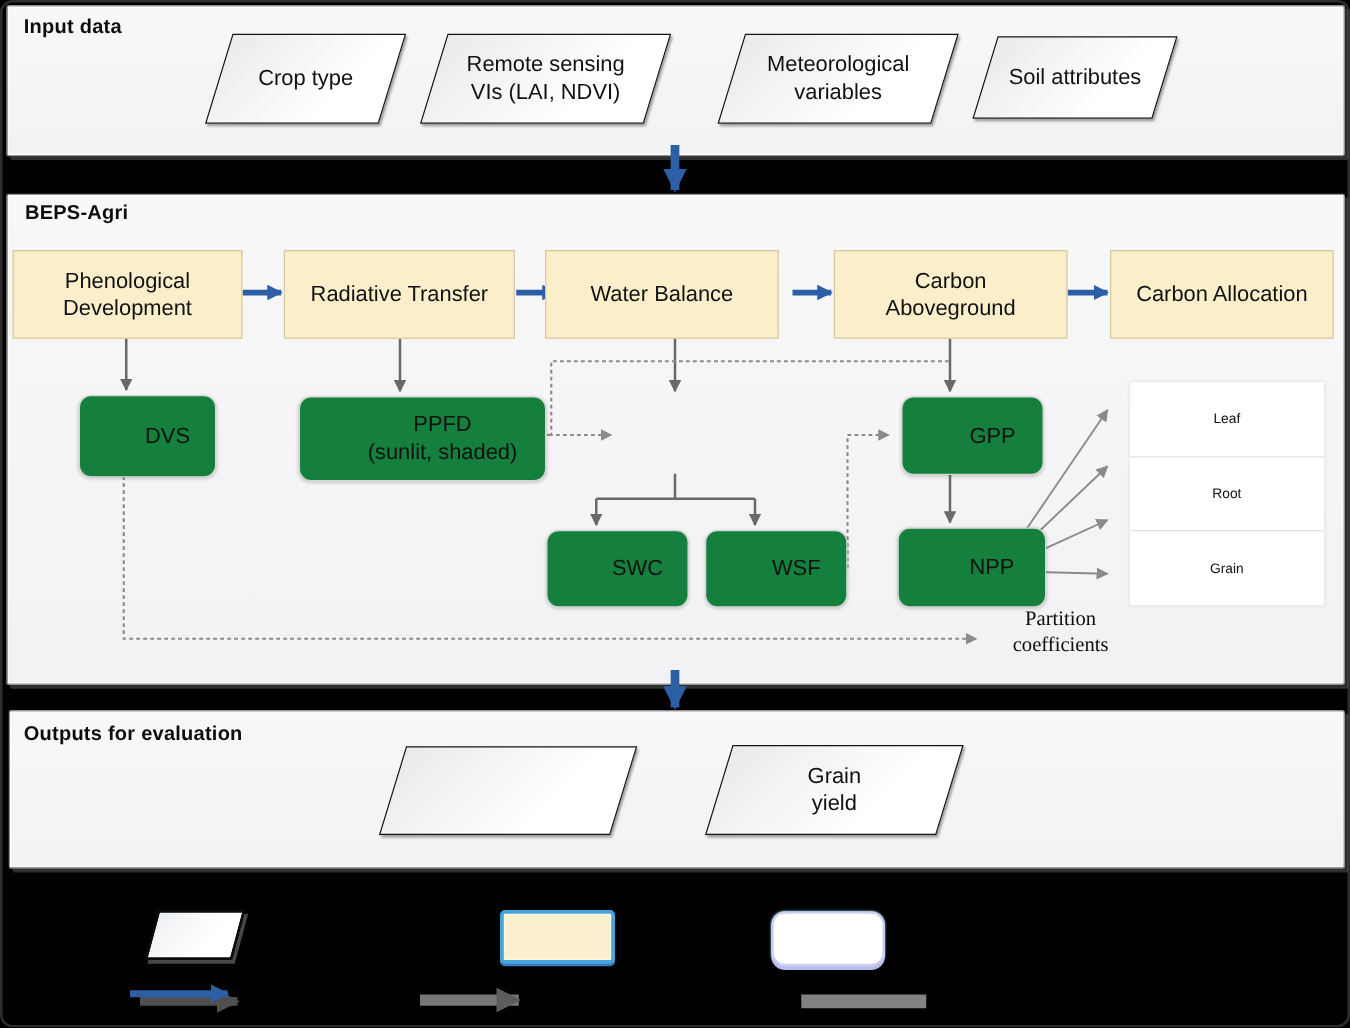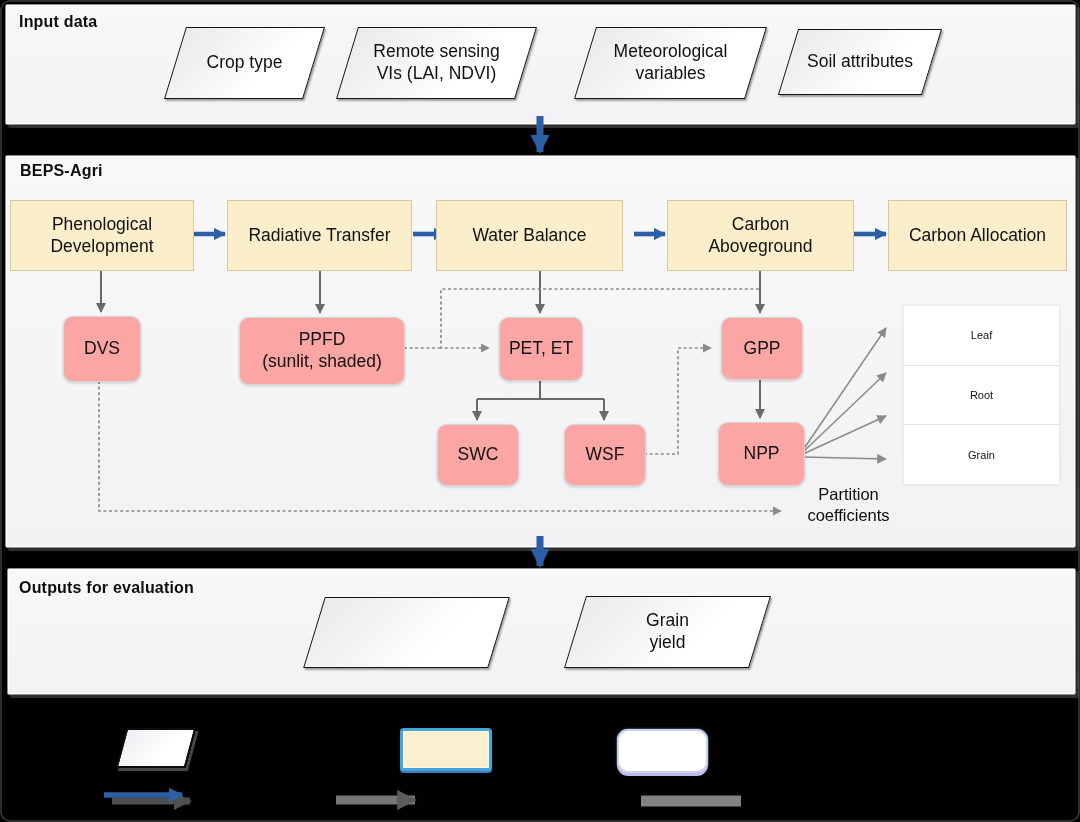--- a/index.html
+++ b/index.html
@@ -17,38 +17,38 @@
   }
   .panel-title{position:absolute;font-weight:bold;font-size:16px;letter-spacing:.2px;color:#0d0d0d;}
   
   svg.overlay{position:absolute;left:0;top:0;z-index:5;pointer-events:none;}
   
   .nodes{position:absolute;inset:0;z-index:10;}
   .node{position:absolute;display:flex;flex-direction:column;justify-content:center;align-items:center;
         text-align:center;font-size:17.5px;line-height:1.24;}
   .node span{display:block;}
   .module{background:#faeecb;border:1px solid #d8c89b;}
-  .varbox{background:#fca5a5;border:1px solid #d6d6d6;border-radius:10px;
-          box-shadow:0 1px 3px rgba(0,0,0,.18);}
+  .varbox{background:#15803d;border:1px solid #d6d6d6;border-radius:10px;
+          box-shadow:0 1px 3px rgba(0,0,0,.18);padding-left:32px;}
   
   .para{position:absolute;display:flex;align-items:center;justify-content:center;
         text-align:center;font-size:17.5px;line-height:1.25;}
   .para .shape{position:absolute;inset:0;transform:skewX(-17deg);
         background:linear-gradient(125deg,#e9eaec 0%,#ffffff 70%);
         border:1.7px solid #141414;box-shadow:2px 2px 2px rgba(0,0,0,.35);}
   .para .lbl{position:relative;z-index:1;}
   .para .lbl span{display:block;}
   
   .alloc{position:absolute;background:#fff;border:1px solid #ececec;
          box-shadow:0 0 3px rgba(0,0,0,.07);display:flex;flex-direction:column;}
   .alloc .row{flex:1;display:flex;align-items:center;justify-content:center;
          font-size:11px;border-top:1px solid #e2e2e2;}
   .alloc .row:first-child{border-top:none;}
   .annot{position:absolute;text-align:center;font-size:16.5px;line-height:1.28;color:#0d0d0d;}
-  .annot span{display:block;}
+  .annot span{display:block;font-family:Liberation Serif, serif;}
   
   .legend-item{position:absolute;z-index:10;}
   .legend-para{display:block;}
   .legend-para .shape{position:absolute;inset:0;transform:skewX(-15deg);
         background:linear-gradient(125deg,#eceff2,#ffffff 65%);
         border:2px solid #0c0c0c;box-shadow:3px 3px 0 rgba(95,95,95,.75);}
   .legend-module{background:#faf0cf;border:3px solid #45a4da;border-radius:4px;
         box-shadow:0 2px 0 #3a7cc4, inset 0 0 0 1px #fdf6e0;}
   .legend-var{background:#ffffff;border:2px solid #ccd0ee;border-radius:11px;
         box-shadow:0 3px 0 #b9bcee, 0 0 2px #8fd0ef;}
@@ -179,24 +179,20 @@
     </div>
 
     <div class="node varbox" style="left:63px;top:316px;width:76px;height:64px">
       <span>DVS</span>
         <span></span>
     </div>
     <div class="node varbox" style="left:239px;top:317px;width:164px;height:66px">
       <span>PPFD</span>
         <span>(sunlit, shaded)</span>
     </div>
-    <div class="node varbox" style="left:499px;top:317px;width:82px;height:62px">
-      <span>PET, ET</span>
-        <span></span>
-    </div>
     <div class="node varbox" style="left:721px;top:317px;width:80px;height:61px">
       <span>GPP</span>
         <span></span>
     </div>
     <div class="node varbox" style="left:437px;top:424px;width:80px;height:60px">
       <span>SWC</span>
         <span></span>
     </div>
     <div class="node varbox" style="left:564px;top:424px;width:80px;height:60px">
       <span>WSF</span>

